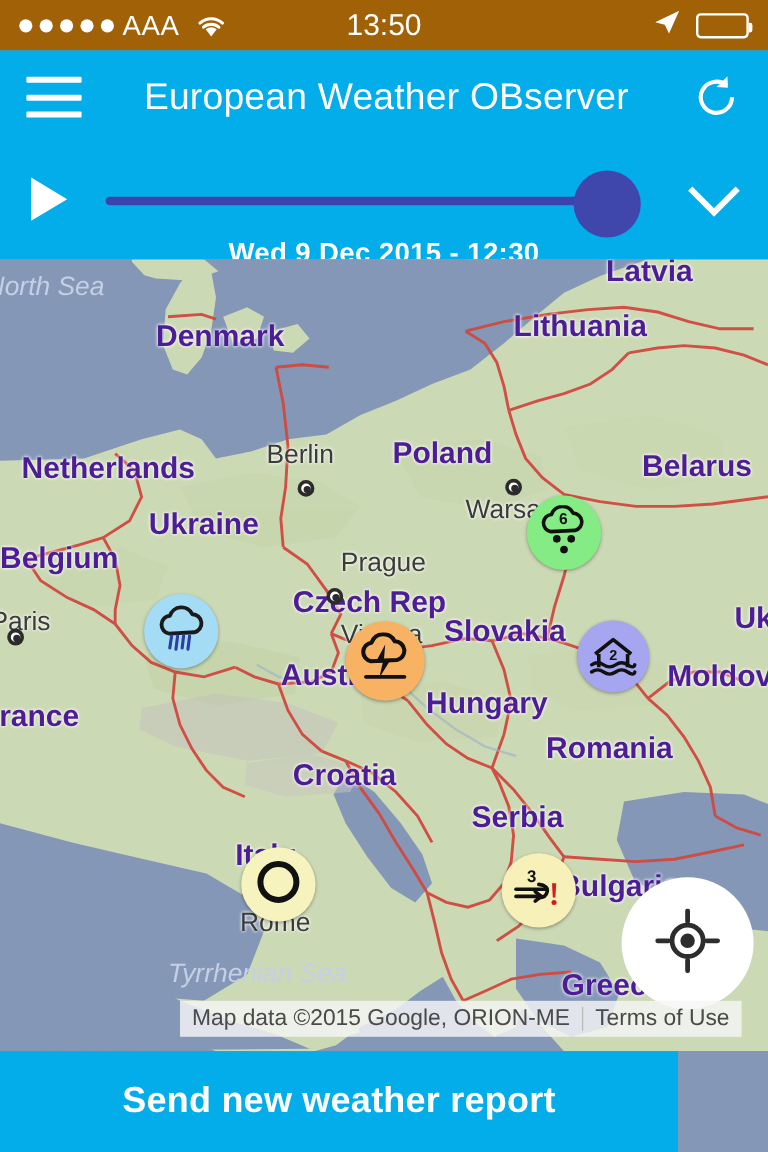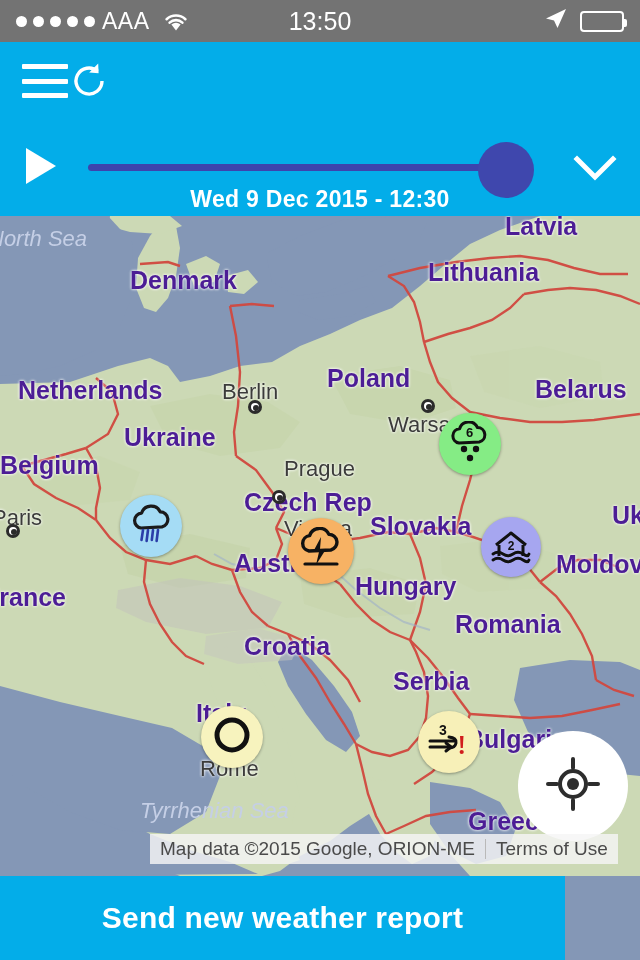--- a/index.html
+++ b/index.html
@@ -6,21 +6,21 @@
   html, body {
     width:640px; height:960px; overflow:hidden;
     font-family:"Liberation Sans", sans-serif;
     background:#8497b6;
   }
   #app { position:relative; width:640px; height:960px; overflow:hidden; }
 
   
   .statusbar {
     position:absolute; top:0; left:0; width:640px; height:42px;
-    background:#737373; color:#fff;
+    background:#a16207; color:#fff;
     display:flex; align-items:center; padding:0 16px;
   }
   .sb-left { display:flex; align-items:center; gap:7px; flex:1; }
   .dots { display:flex; gap:6px; }
   .dot { width:11px; height:11px; border-radius:50%; background:#fff; }
   .carrier { font-size:23px; letter-spacing:.5px; }
   .wifi { margin-left:6px; position:relative; width:24px; height:18px; }
   .wifi svg { display:block; }
   .sb-time { font-size:25px; font-weight:400; }
   .sb-right { flex:1; display:flex; align-items:center; justify-content:flex-end; gap:12px; }
@@ -63,21 +63,21 @@
   }
   .slider-thumb {
     position:absolute; left:390px; top:0; width:56px; height:56px;
     background:#3f47ad; border-radius:50%;
   }
   .chevron-down {
     position:absolute; right:18px; top:28px; width:54px; height:40px;
     display:flex; align-items:center; justify-content:center; cursor:pointer;
   }
   .datetime {
-    position:absolute; top:66px; left:0; width:640px; text-align:center;
+    position:absolute; top:77px; left:0; width:640px; text-align:center;
     color:#fff; font-size:23px; font-weight:bold; letter-spacing:.3px;
   }
 
   
   .map {
     position:absolute; top:216px; left:0; width:640px; height:660px;
     background:#8497b6; overflow:hidden;
   }
   .map-svg { position:absolute; top:0; left:0; }
   .map-label {
@@ -172,20 +172,21 @@
       <span class="battery"></span>
     </div>
   </div>
 
   <div class="header">
     <div class="hamburger">
       <span></span>
         <span></span>
         <span></span>
     </div>
+    <div class="apptitle">European Weather OBserver</div>
     <div class="refresh">
       <svg width="40" height="40" viewBox="0 0 40 40">
         <path d="M33 20 a13 13 0 1 1 -4.4 -9.7" stroke="#fff" stroke-width="3.4" fill="none" stroke-linecap="butt"></path>
         <path d="M29.2 2.5 L29.6 12.2 L20.2 11.4 Z" fill="#fff"></path>
       </svg>
     </div>
   </div>
 
   <div class="timeline">
     <div class="play"></div>
@@ -381,21 +382,21 @@
     <div class="map-label country" style="left:556px; top:334px;">Moldova</div>
     <div class="map-label country" style="left:355px; top:356px;">Hungary</div>
     <div class="map-label country" style="left:-16px; top:367px;">France</div>
     <div class="map-label country" style="left:455px; top:394px;">Romania</div>
     <div class="map-label country" style="left:244px; top:416px;">Croatia</div>
     <div class="map-label country" style="left:393px; top:451px;">Serbia</div>
     <div class="map-label country" style="left:196px; top:483px;">Italy</div>
     <div class="map-label country" style="left:466px; top:509px;">Bulgaria</div>
     <div class="map-label country" style="left:422px; top:591px;margin-left:46px;">Greece</div>
 
-    <div class="map-label city" style="left:222px; top:163px;">Berlin</div>
+    <div class="map-label city" style="left:222px; top:150px;">Berlin</div>
     <div class="citydot" style="left:248px; top:184px;"></div>
 
     <div class="map-label city" style="left:388px; top:196px;">Warsaw</div>
     <div class="citydot" style="left:421px; top:183px;"></div>
 
     <div class="map-label city" style="left:284px; top:240px;">Prague</div>
     <div class="citydot" style="left:272px; top:274px;"></div>
 
     <div class="map-label city" style="left:284px; top:300px;">Vienna</div>
 

